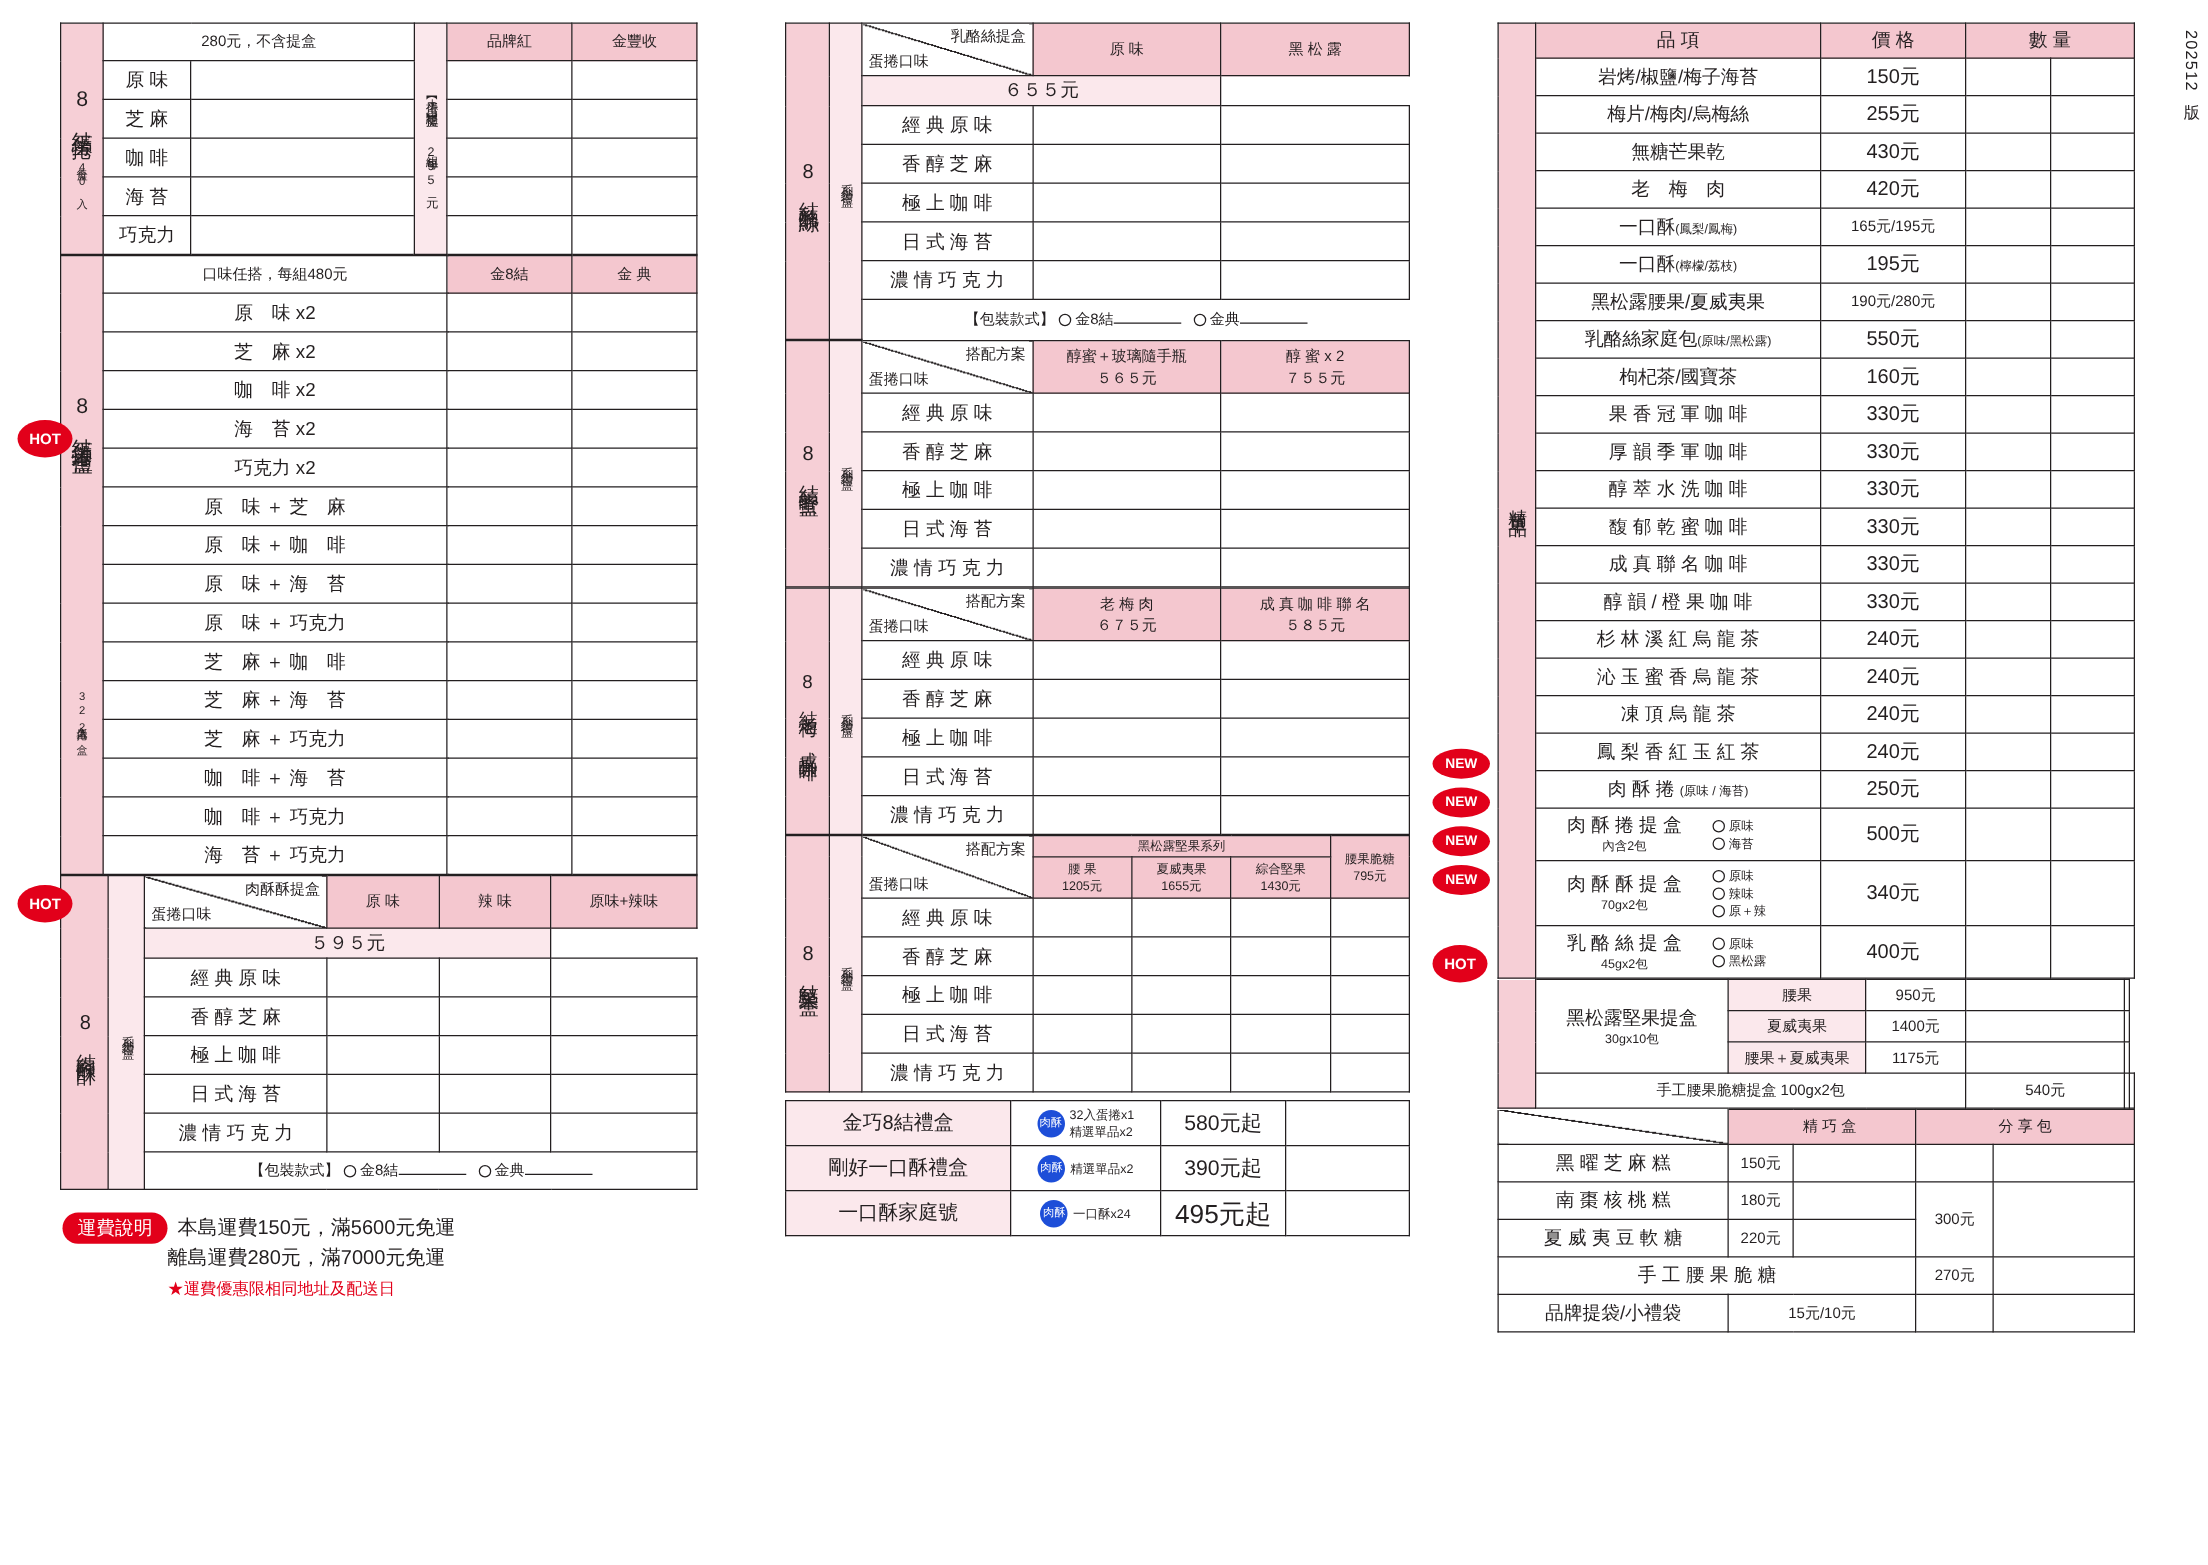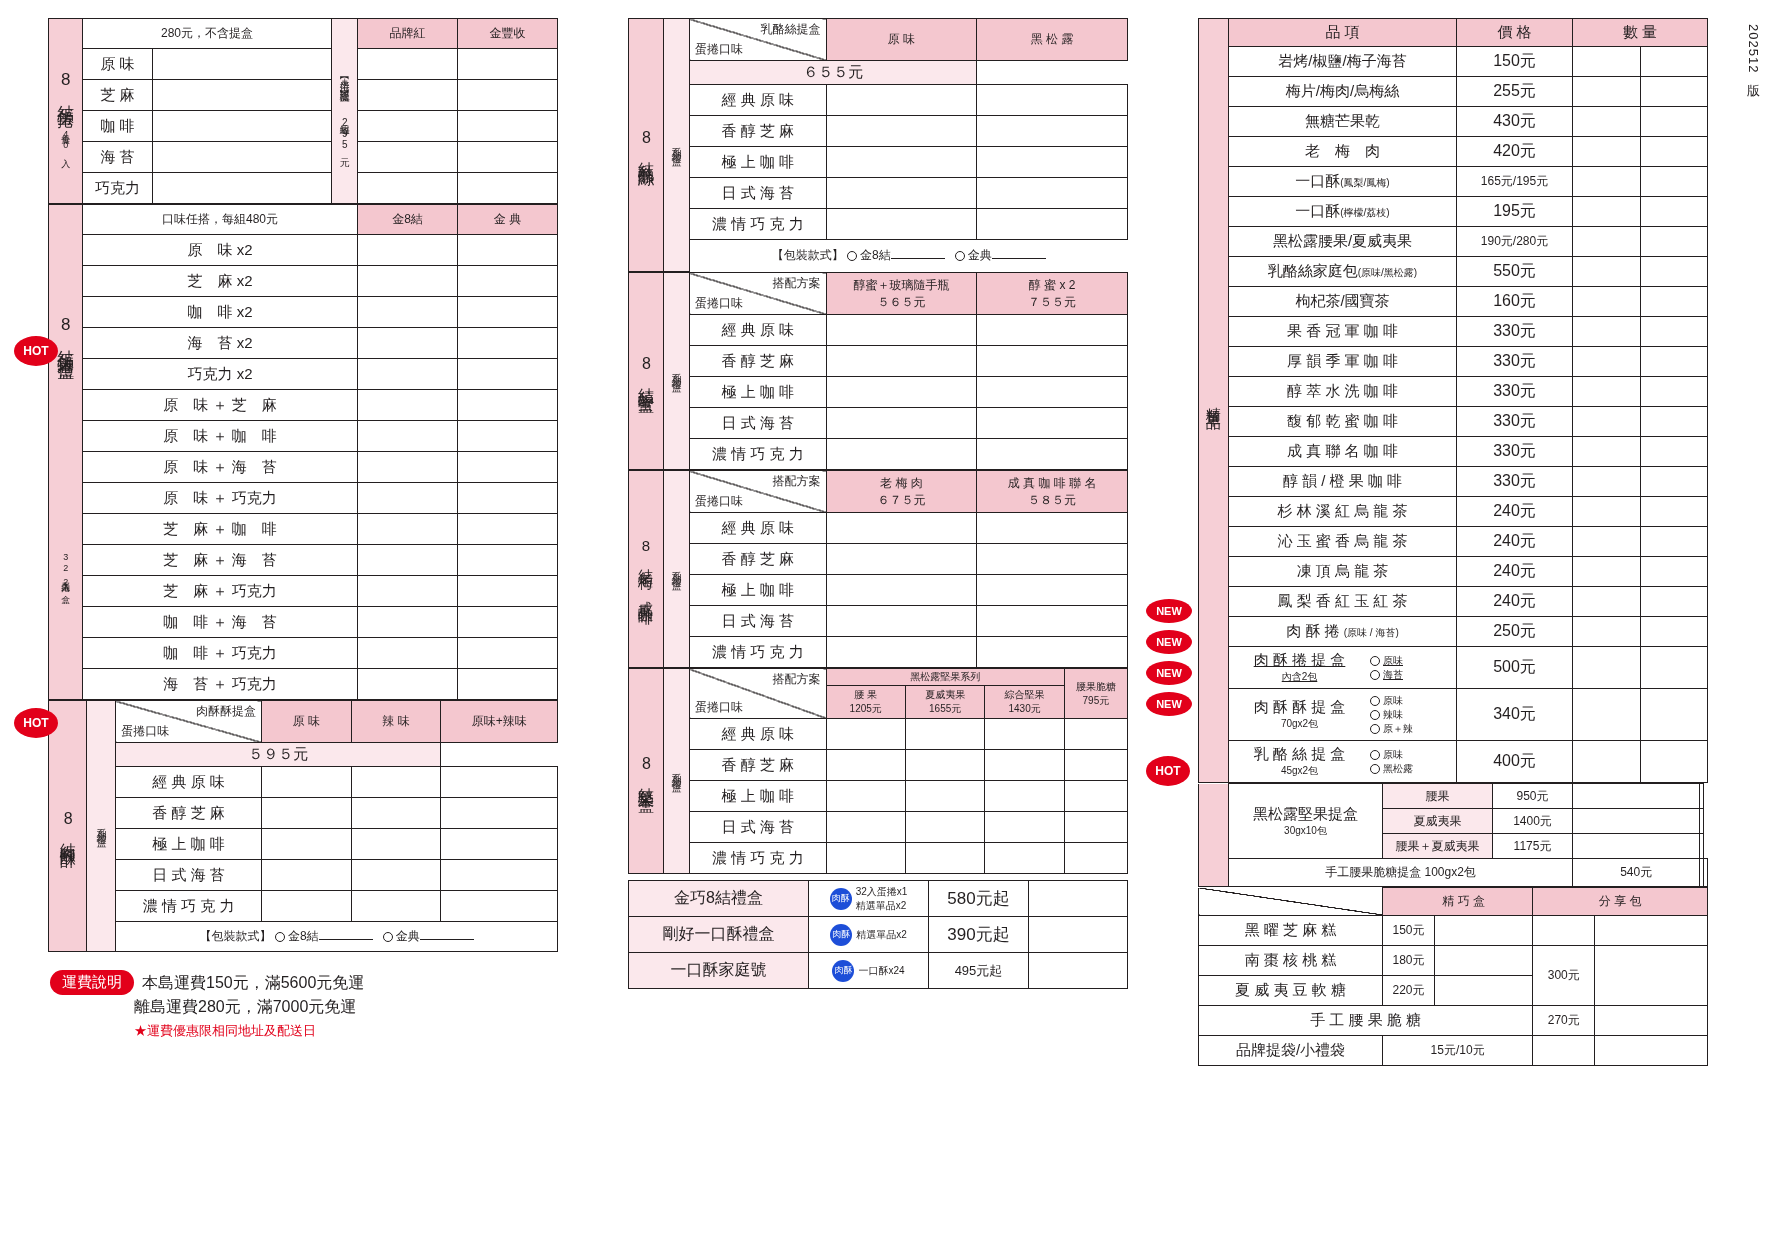--- a/index.html
+++ b/index.html
@@ -600,21 +600,21 @@
         <td></td>
       </tr>
       <tr style="height:36px;">
         <td class="t pinklite" style="font-size:16px;">一口酥家庭號</td>
         <td class="t">
           <div style="display:flex;align-items:center;justify-content:center;gap:4px;">
             <span class="meatbadge">肉酥</span>
             <span class="xs">一口酥x24</span>
           </div>
         </td>
-        <td class="t" style="font-size:13px;">495元起</td>
+        <td class="t" style="font-size:21px;">495元起</td>
         <td></td>
       </tr>
     </tbody>
       </table>
   </div>
 
   <div class="col col3">
     <div style="position:relative;">
 
       <div class="badge new" style="left:-52px; top:581px;">NEW</div>
@@ -760,21 +760,21 @@
           <td class="t">
             <span>肉 酥 捲</span> <span class="xs">(原味 / 海苔)</span>
           </td>
           <td class="t" style="font-size:16px;">250元</td>
               <td></td>
               <td></td>
         </tr>
 
         <tr style="height:42px;">
           <td class="t">
-            <div style="display:flex;align-items:center;text-decoration:underline;">
+            <div style="display:flex;align-items:center;">
               <div style="flex:1;text-align:center;">
                 <div>肉 酥 捲 提 盒</div>
                 <div class="xs">內含2包</div>
               </div>
               <div style="width:86px;text-align:left;">
                 <div class="xs"><span class="radio"></span><span>原味</span></div>
                 <div class="xs"><span class="radio"></span><span>海苔</span></div>
               </div>
             </div>
           </td>

